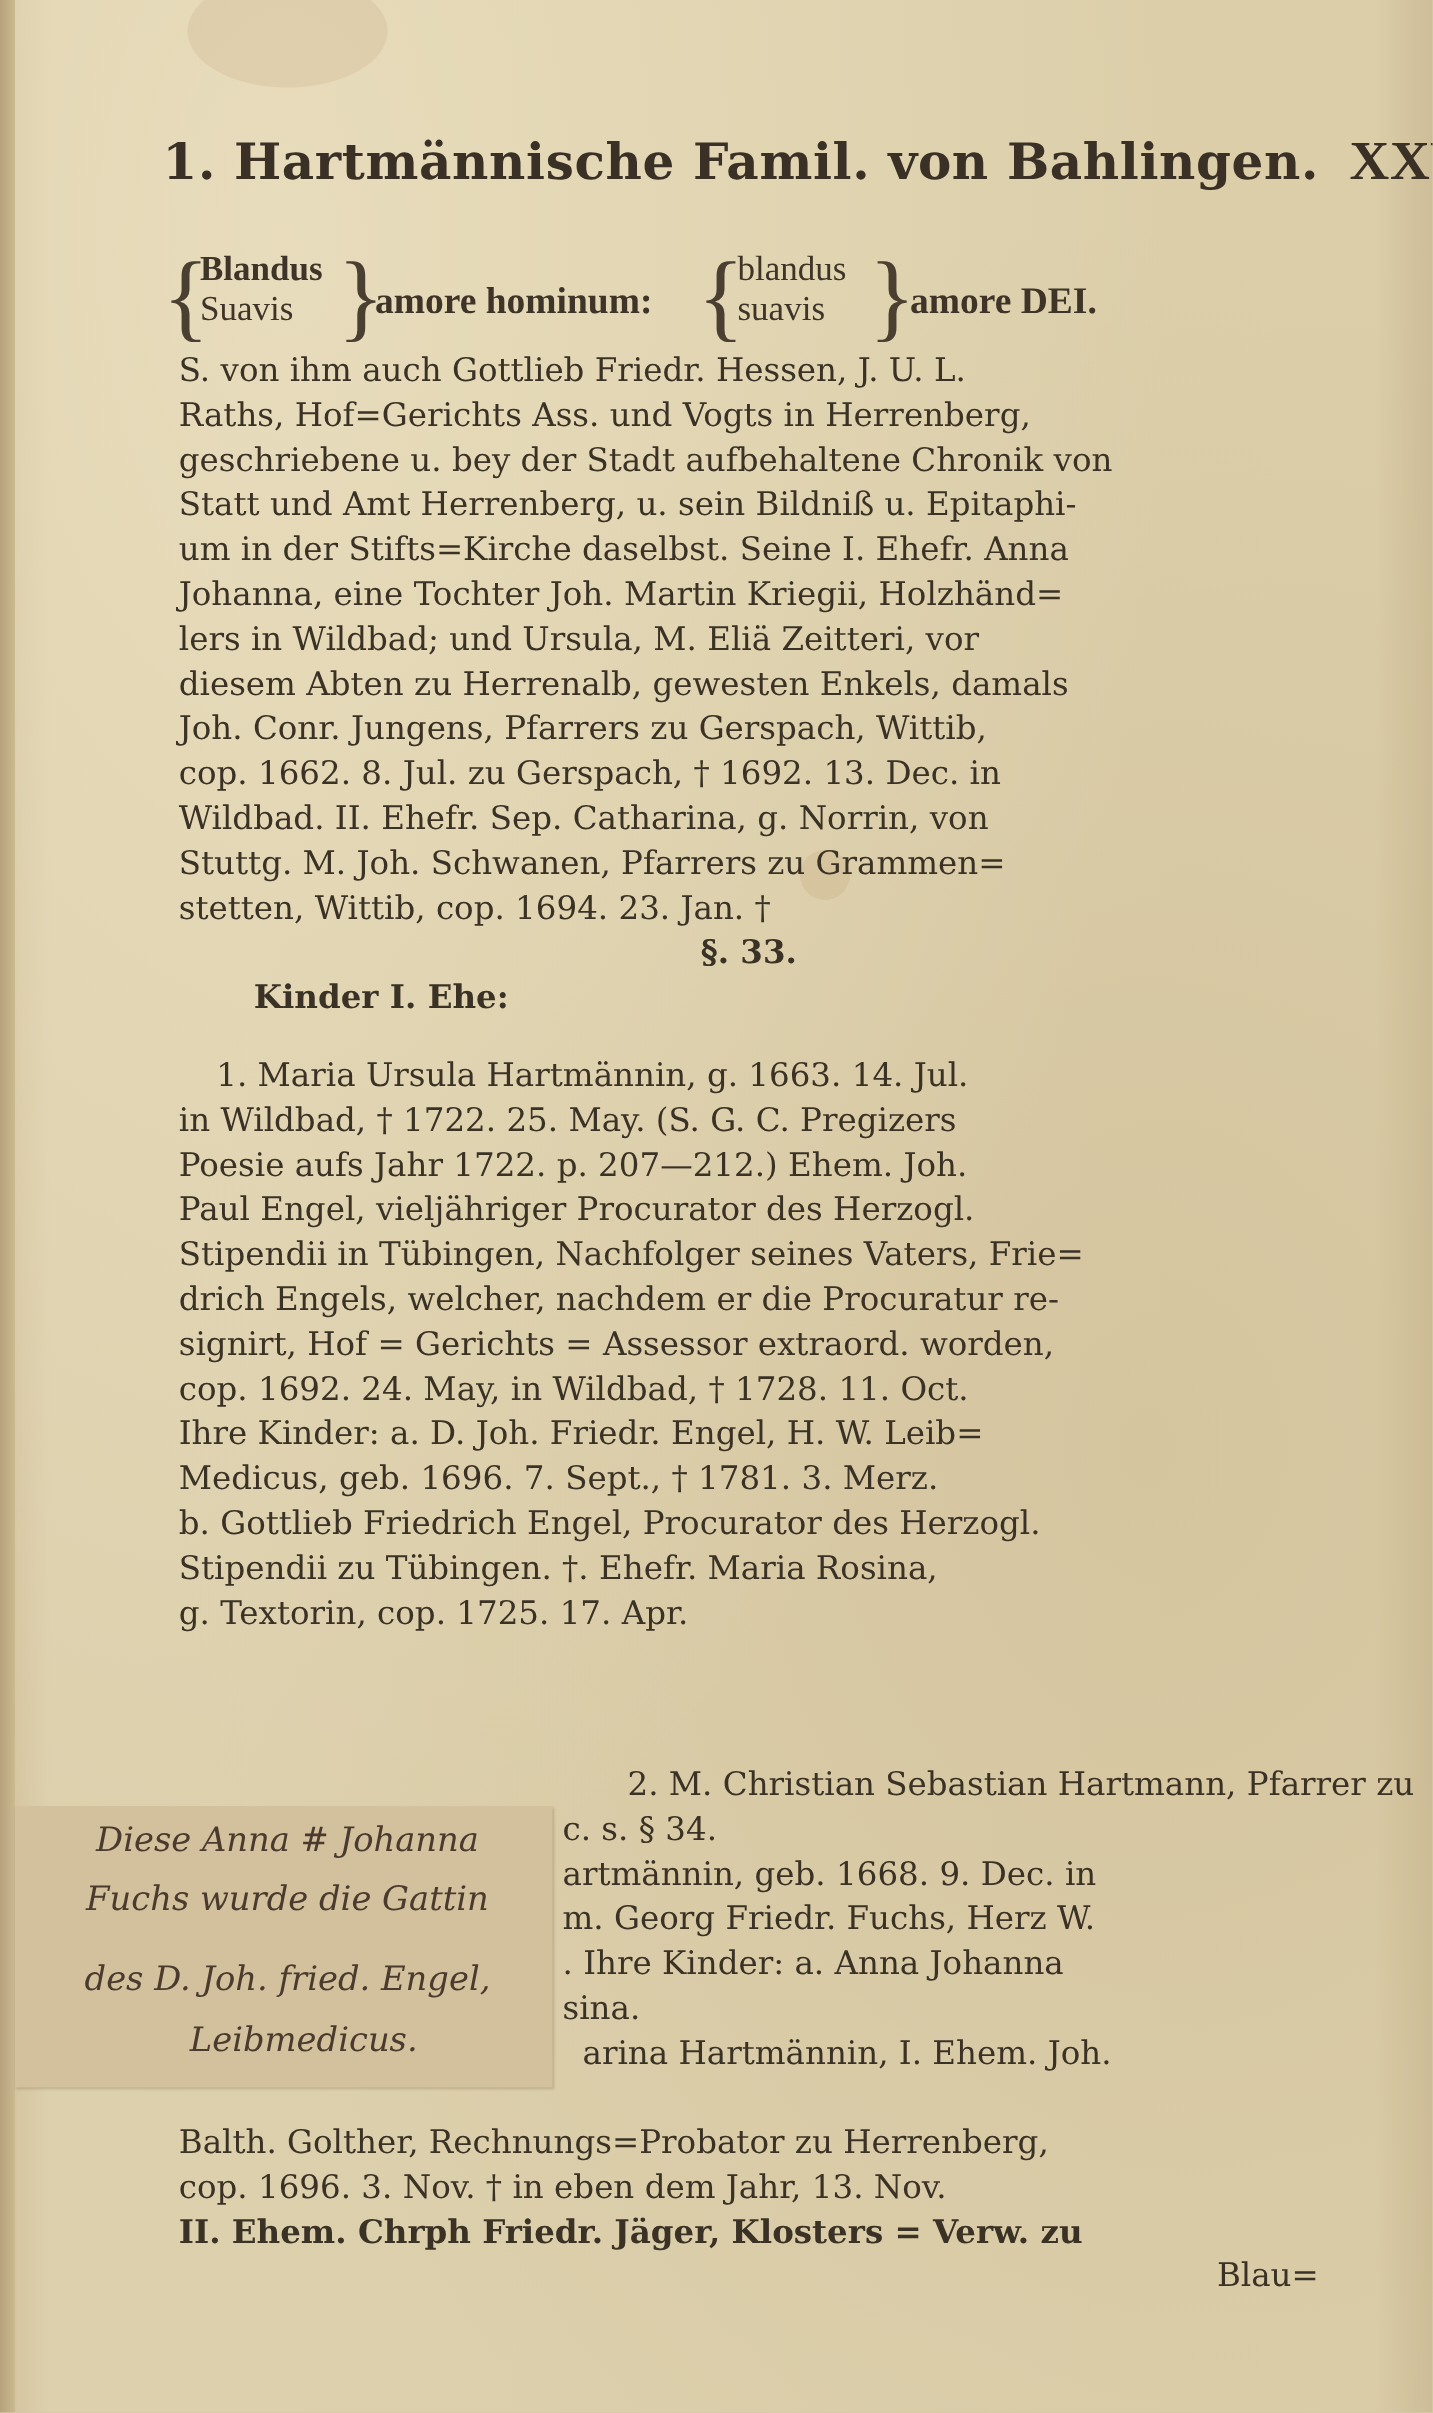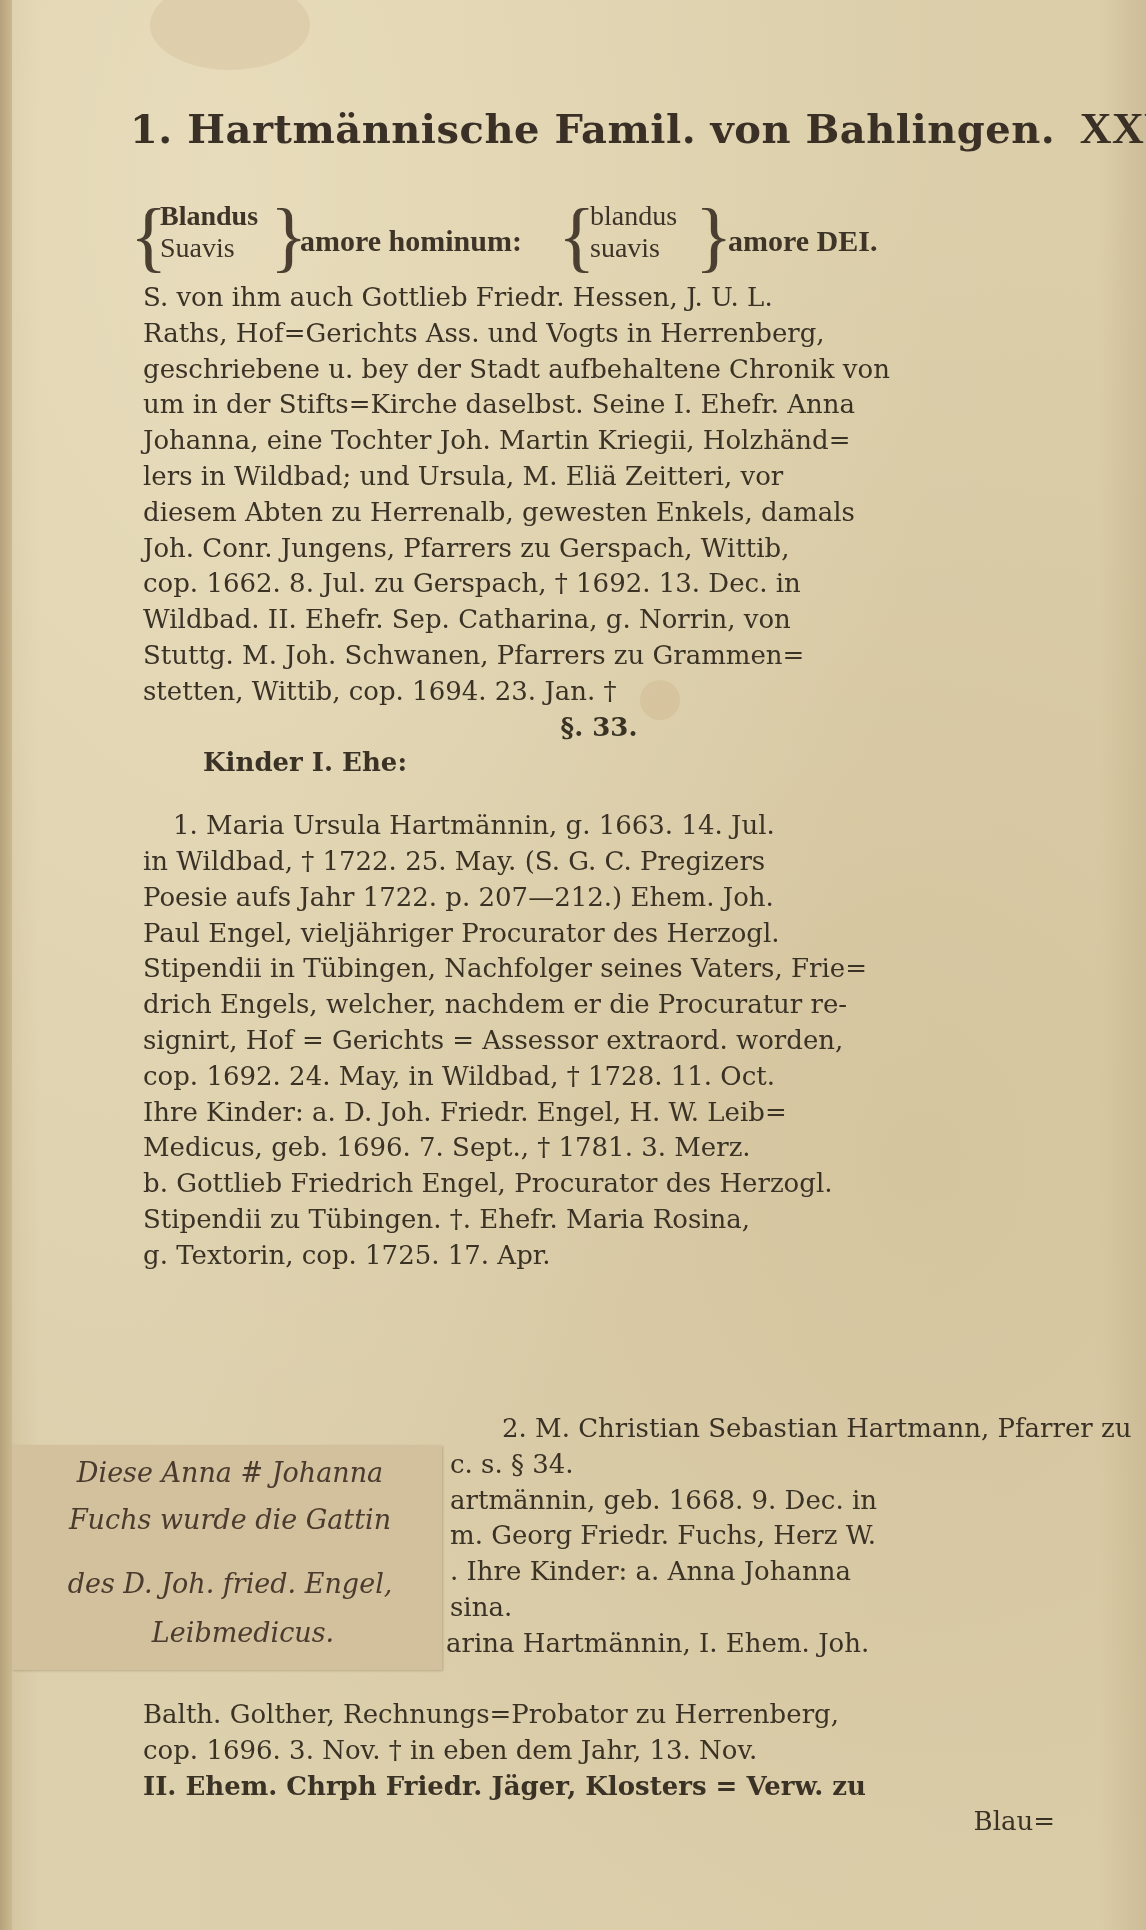--- a/index.html
+++ b/index.html
@@ -92,20 +92,21 @@
       <div>suavis</div>
     </div>
     <span class="brace" style="left:565px;top:4px;">}</span>
     <span class="mword" style="left:598px;">amore DEI.</span>
   </div>
 
   <div class="body-text">
     <div class="line">S. von ihm auch Gottlieb Friedr. Hessen, J. U. L.</div>
     <div class="line">Raths, Hof=Gerichts Ass. und Vogts in Herrenberg,</div>
     <div class="line">geschriebene u. bey der Stadt aufbehaltene Chronik von</div>
+    <div class="line">Statt und Amt Herrenberg, u. sein Bildniß u. Epitaphi-</div>
     <div class="line">um in der Stifts=Kirche daselbst. Seine I. Ehefr. Anna</div>
     <div class="line">Johanna, eine Tochter Joh. Martin Kriegii, Holzhänd=</div>
     <div class="line">lers in Wildbad; und Ursula, M. Eliä Zeitteri, vor</div>
     <div class="line">diesem Abten zu Herrenalb, gewesten Enkels, damals</div>
     <div class="line">Joh. Conr. Jungens, Pfarrers zu Gerspach, Wittib,</div>
     <div class="line">cop. 1662. 8. Jul. zu Gerspach, † 1692. 13. Dec. in</div>
     <div class="line">Wildbad. II. Ehefr. Sep. Catharina, g. Norrin, von</div>
     <div class="line">Stuttg. M. Joh. Schwanen, Pfarrers zu Grammen=</div>
     <div class="line">stetten, Wittib, cop. 1694. 23. Jan. †</div>
 
@@ -127,21 +128,21 @@
     <div class="line">g. Textorin, cop. 1725. 17. Apr.</div>
   </div>
 
   <div class="overlay-right" style="top:1411px;">
     <div class="line" style="padding-left:60px;">2. M. Christian Sebastian Hartmann, Pfarrer zu</div>
     <div class="line" style="padding-left:8px;">c. s. § 34.</div>
     <div class="line" style="padding-left:8px;">artmännin, geb. 1668. 9. Dec. in</div>
     <div class="line" style="padding-left:8px;">m. Georg Friedr. Fuchs, Herz W.</div>
     <div class="line" style="padding-left:8px;">. Ihre Kinder: a. Anna Johanna</div>
     <div class="line" style="padding-left:8px;">sina.</div>
-    <div class="line" style="padding-left:4px;">arina Hartmännin, I. Ehem. Joh.</div>
+    <div class="line" style="padding-left:24px;">arina Hartmännin, I. Ehem. Joh.</div>
   </div>
 
   <div class="note">
     <div class="nline">Diese Anna # Johanna</div>
     <div class="nline" style="line-height:40px;">Fuchs wurde die Gattin</div>
     <div class="nline" style="margin-top:16px;">des D. Joh. fried. Engel,</div>
     <div class="nline" style="line-height:44px;padding-left:32px;">Leibmedicus.</div>
   </div>
 
   <div class="body-text" style="top:1697px;">

